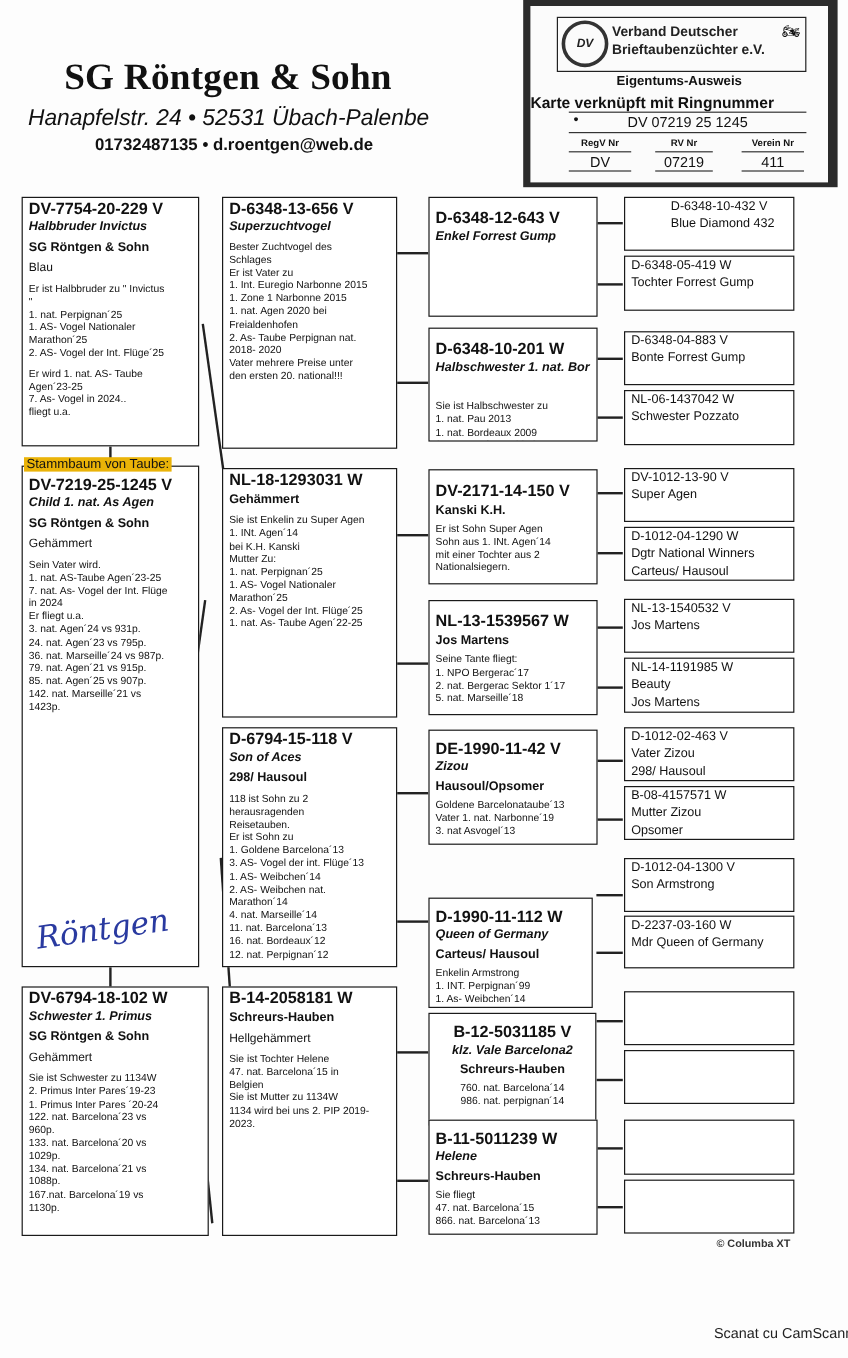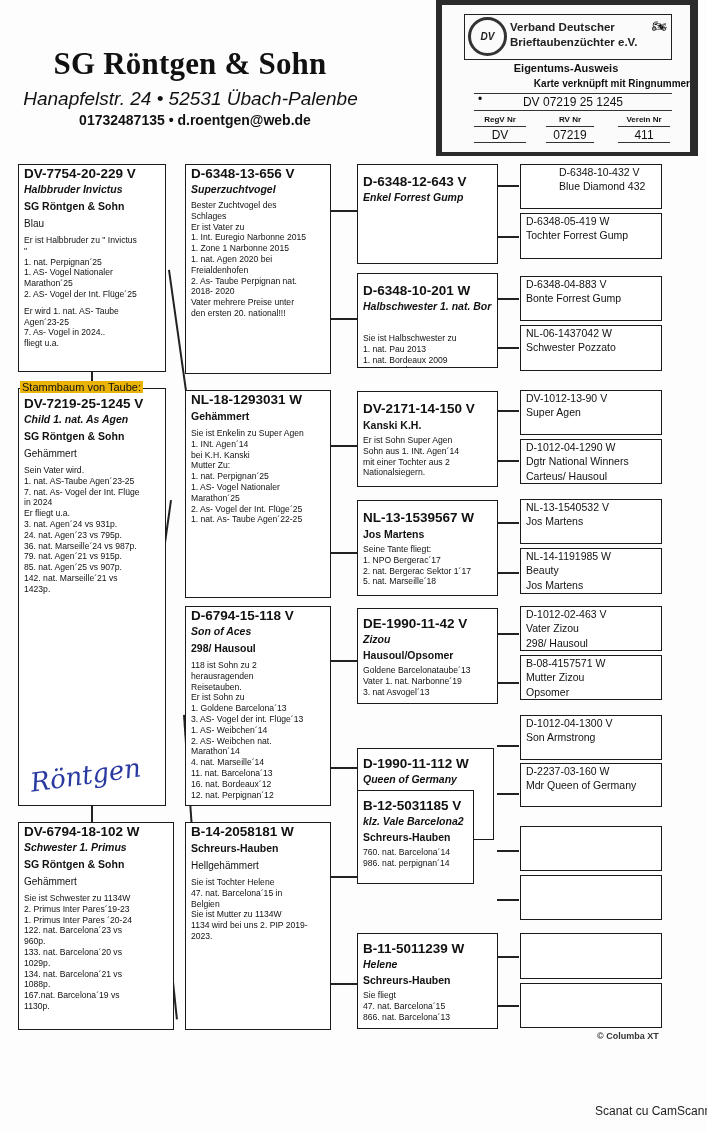--- a/index.html
+++ b/index.html
@@ -15,21 +15,21 @@
 
     
     .card { position: absolute; left: 436px; top: 0px; width: 262px; height: 156px; background: #2b2b2b; padding: 5px 8px 4px 6px; }
     .card-inner { background: #fbfbfb; width: 100%; height: 100%; position: relative; }
     .card-head { position: absolute; left: 22px; top: 9px; width: 208px; height: 46px; border: 1.5px solid #222; }
     .card-logo { position: absolute; left: 3px; top: 2px; width: 39px; height: 39px; border-radius: 50%; border: 3px solid #333;
       display: flex; align-items: center; justify-content: center; font-size: 10px; font-weight: bold; font-style: italic; color: #222; }
     .card-org { position: absolute; left: 45px; top: 5px; font-weight: bold; font-size: 11.5px; line-height: 15px; color: #222; }
     .card-bike { position: absolute; right: 4px; top: 4px; font-size: 12px; }
     .card-title { position: absolute; left: 0; width: 100%; top: 57px; text-align: center; font-weight: bold; font-size: 11px; }
-    .card-sub { position: absolute; left: 0; width: 100%; top: 73px; text-align: right; font-weight: bold; font-size: 10px; }
+    .card-sub { position: absolute; left: 0; width: 100%; top: 73px; text-align: left; font-weight: bold; font-size: 13px; }
     .card-ring { position: absolute; left: 32px; width: 198px; top: 88px; border-top: 1px solid #333; border-bottom: 1px solid #333;
       height: 18px; font-size: 12px; text-align: center; line-height: 17px; }
     .card-ring .dot { position: absolute; left: 4px; top: -3px; }
     .card-col { position: absolute; top: 110px; width: 52px; text-align: center; }
     .card-col .lbl { font-size: 8px; font-weight: bold; border-bottom: 1px solid #333; padding-bottom: 2px; }
     .card-col .val { font-size: 12px; border-bottom: 1px solid #333; padding-top: 1px; }
 
     
     .box { position: absolute; border: 1.5px solid #1a1a1a; background: #fff; padding: 1px 5px; overflow: hidden; }
     .ring { font-weight: bold; font-size: 13.5px; line-height: 16px; display: block; }
@@ -315,21 +315,21 @@
   <span class="ring">D-1990-11-112 W</span>
   <span class="name">Queen of Germany</span>
   <span class="breeder" style="margin-top:2px">Carteus/ Hausoul</span>
   <div class="notes" style="margin-top:2px">
     <div>Enkelin Armstrong</div>
     <div>1. INT. Perpignan´99</div>
     <div>1. As- Weibchen´14</div>
   </div>
 </div>
 
-<div class="box" style="left:357px; top:790px; width:117px; height:94px;">
+<div class="box" style="left:357px; top:844px; width:140px; height:94px;text-align:center;">
   <div style="height:6px"></div>
   <span class="ring">B-12-5031185 V</span>
   <span class="name">klz. Vale Barcelona2</span>
   <span class="breeder" style="margin-top:2px">Schreurs-Hauben</span>
   <div class="notes" style="margin-top:2px">
     <div>760. nat. Barcelona´14</div>
     <div>986. nat. perpignan´14</div>
   </div>
 </div>
 

